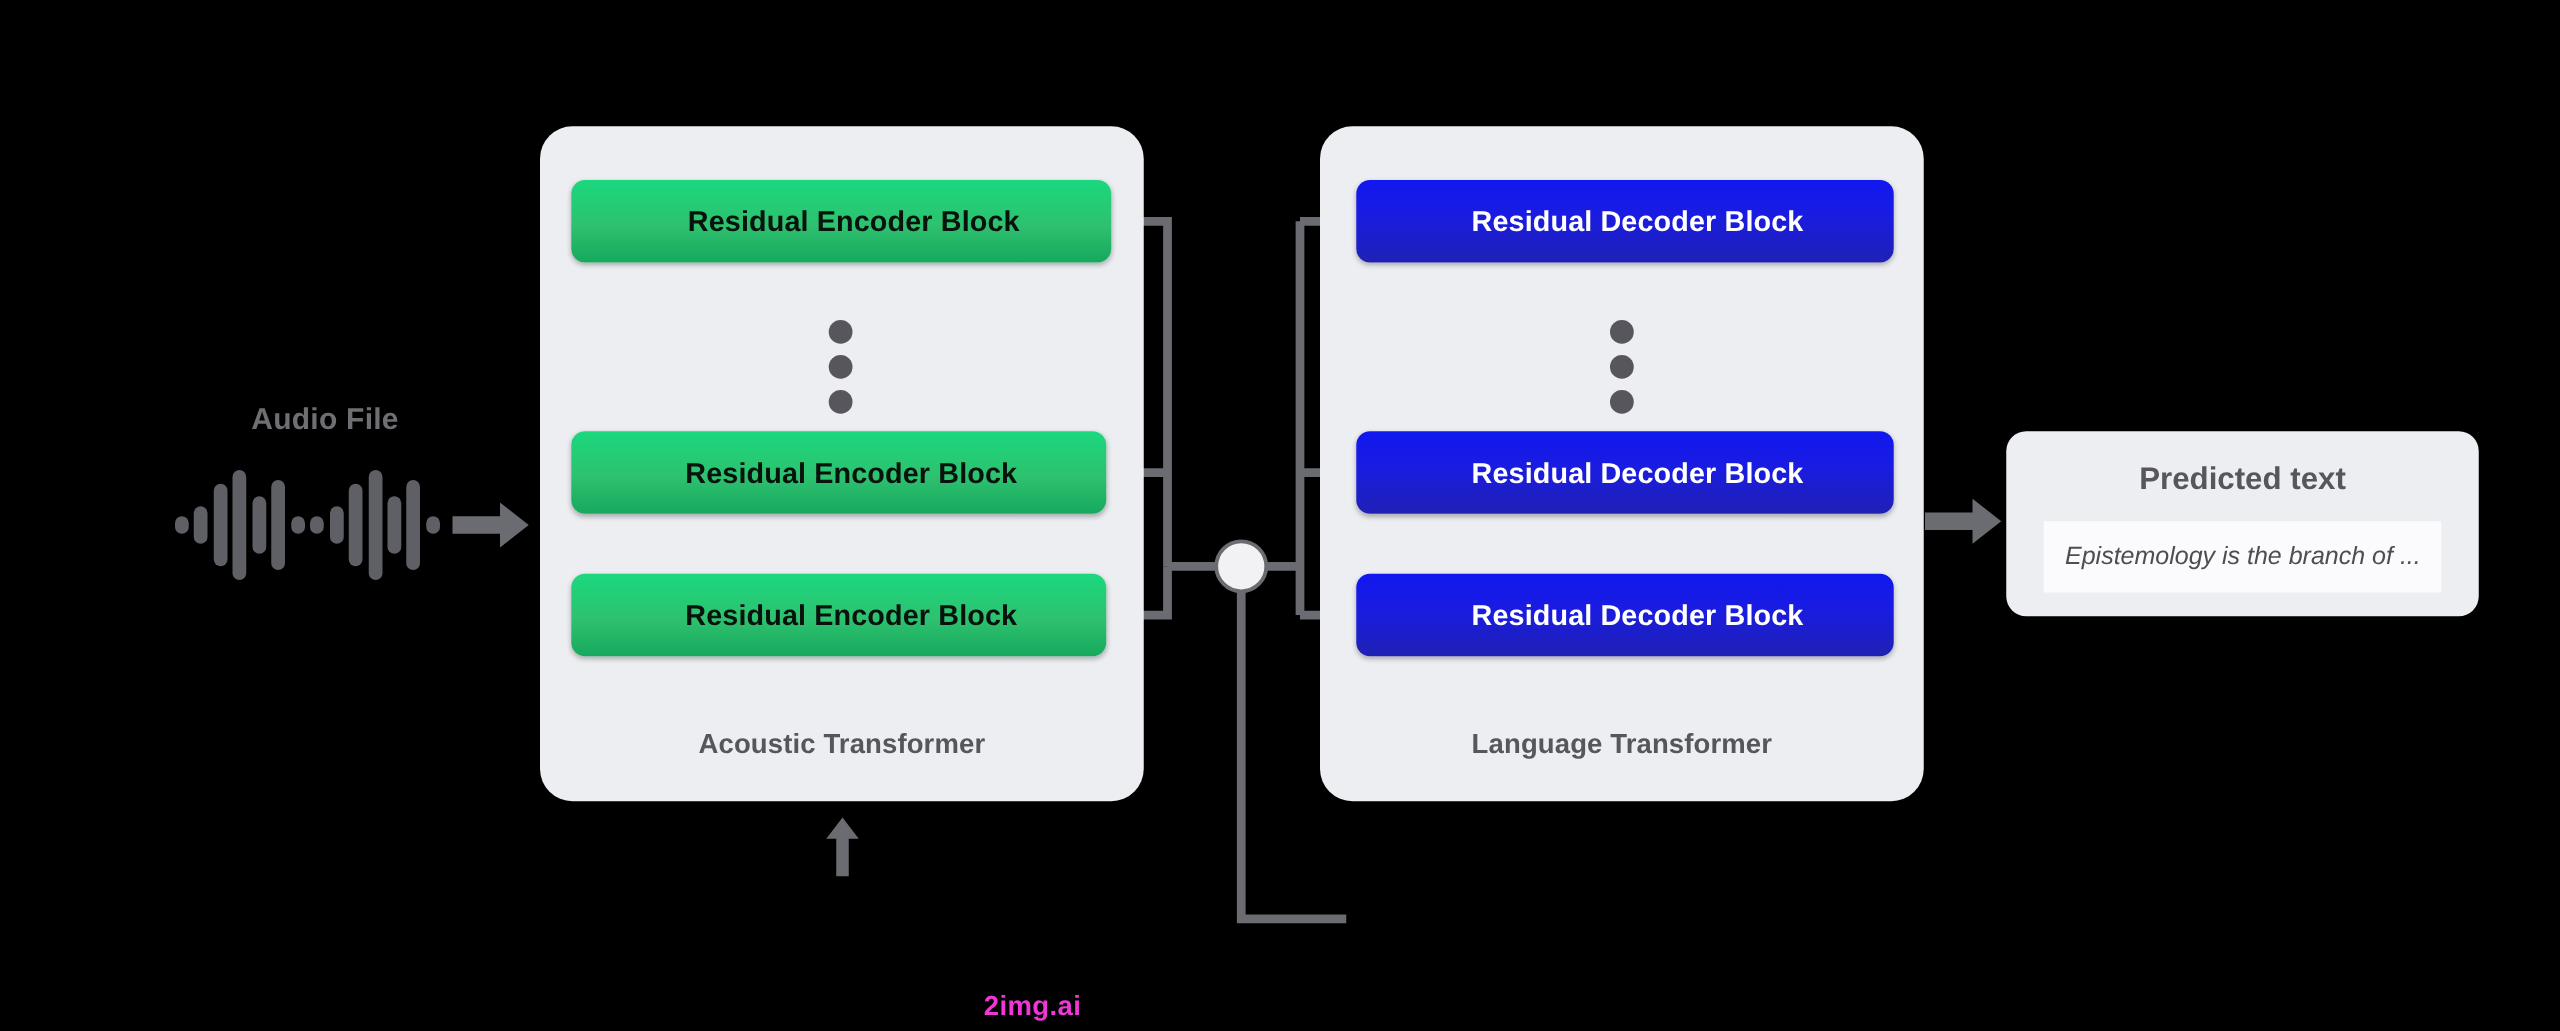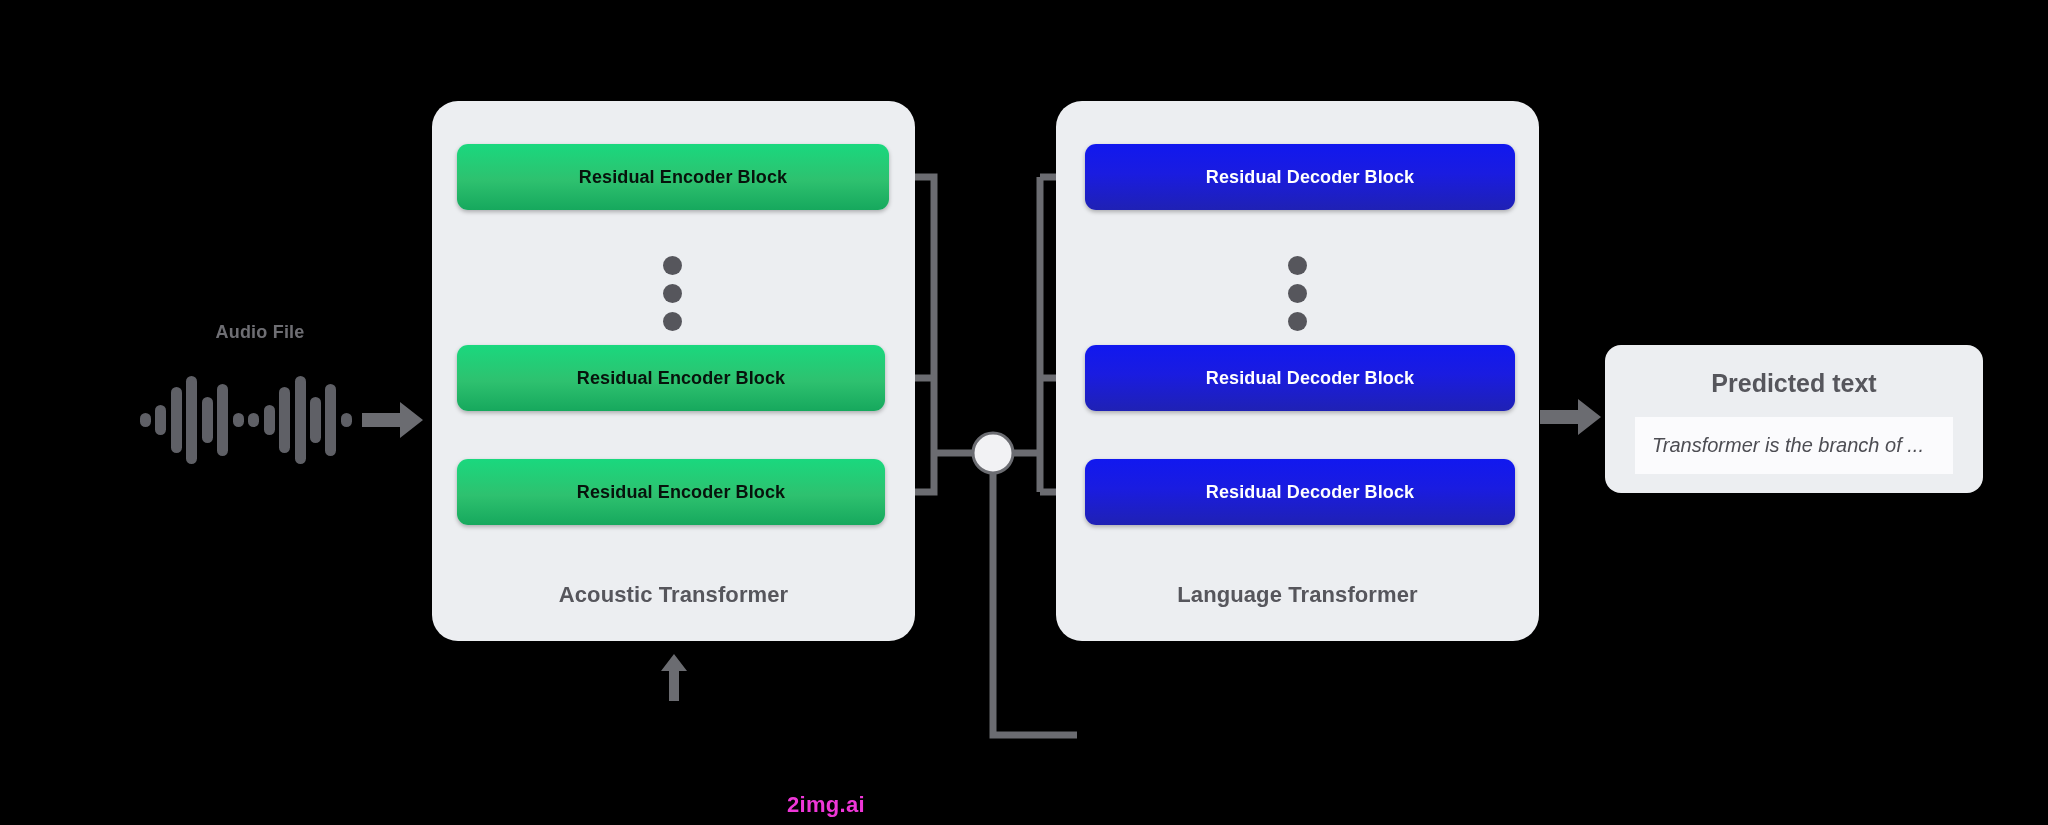--- a/index.html
+++ b/index.html
@@ -32,21 +32,21 @@
     height: 150px;
   }
 
   #audio-file-label {
     position: absolute;
     left: 0;
     top: 0;
     width: 240px;
     text-align: center;
     color: #6e6e73;
-    font-size: 18px;
+    font-size: 24px;
     font-weight: 700;
     letter-spacing: 0.2px;
   }
 
   #waveform {
     position: absolute;
     left: 0;
     top: 48px;
     width: 212px;
     height: 100px;
@@ -107,21 +107,21 @@
   }
 
   
   .res-block {
     position: absolute;
     height: 66px;
     border-radius: 11px;
     display: flex;
     align-items: center;
     justify-content: center;
-    font-size: 18px;
+    font-size: 23px;
     font-weight: 700;
     letter-spacing: 0.1px;
     box-shadow: 0 2px 4px rgba(0,0,0,0.28);
     padding-left: 20px;
   }
 
   .enc-block {
     background: linear-gradient(180deg, #1ad87e 0%, #2ec16f 55%, #16a85d 100%);
     color: #07130c;
   }
@@ -354,19 +354,19 @@
 
   <div id="predicted-arrow">
     <svg class="arrow-svg" viewBox="0 0 62 40" width="62" height="40">
       <polygon class="arrow-fill" points="0,13 38,13 38,2 61,20 38,38 38,27 0,27"></polygon>
     </svg>
   </div>
 
   <div id="predicted-panel">
     <div id="predicted-title">Predicted text</div>
     <div id="predicted-value-box">
-      <span id="predicted-value">Transformer is the branch of ...</span>
+      <span id="predicted-value">Epistemology is the branch of ...</span>
     </div>
   </div>
 
   <div id="watermark">2img.ai</div>
 
 </div>
 
 </body></html>

